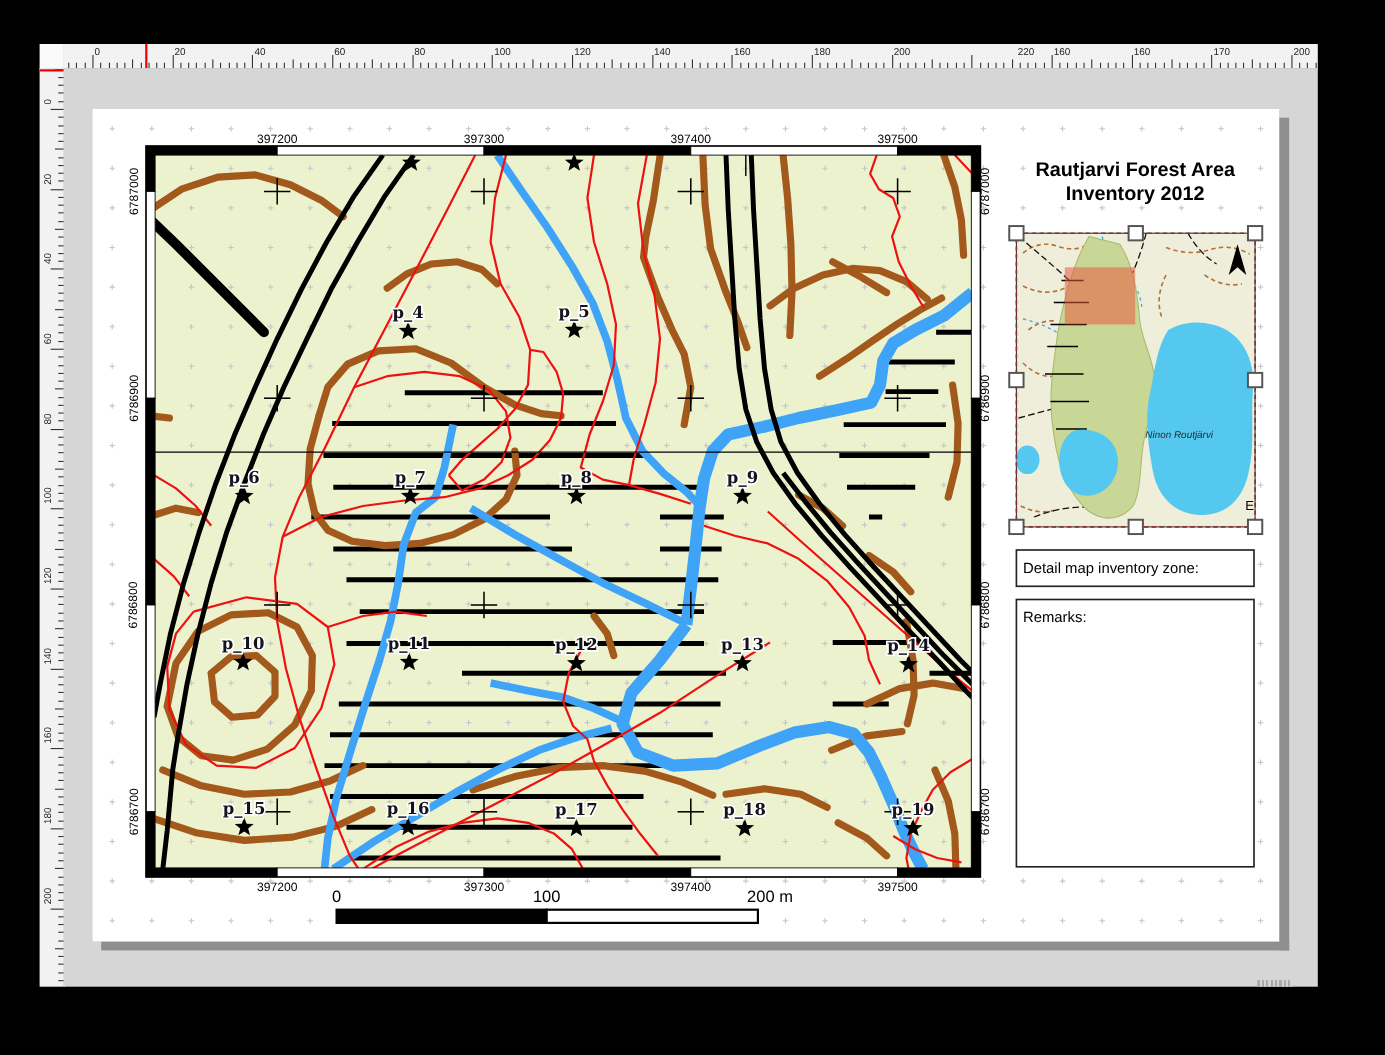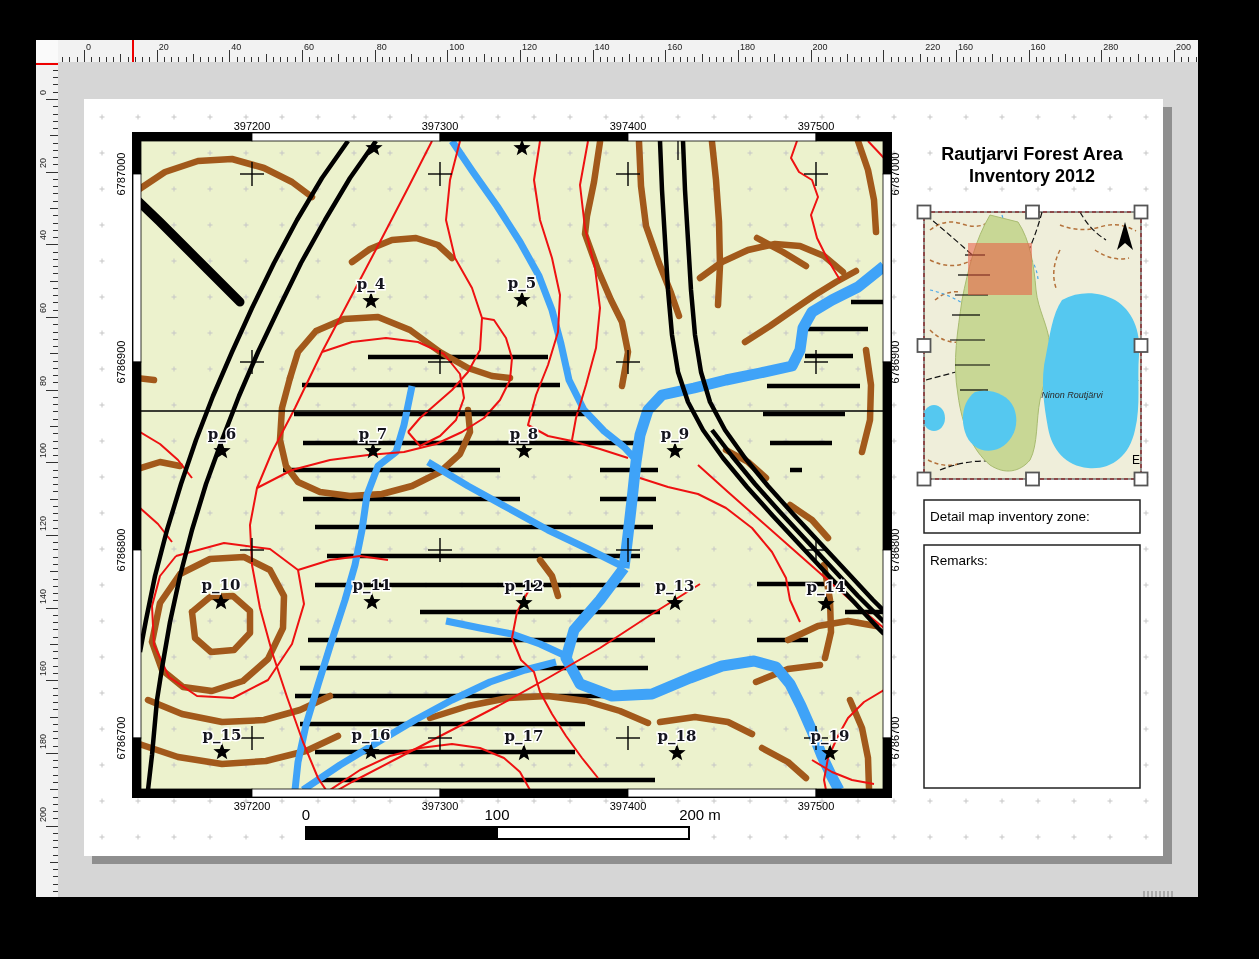--- a/index.html
+++ b/index.html
@@ -199,21 +199,21 @@
       <div class="rlabel" style="left: 318.64px; top: 2px;">80</div>
       <div class="rlabel" style="left: 391.3px; top: 2px;">100</div>
       <div class="rlabel" style="left: 463.96px; top: 2px;">120</div>
       <div class="rlabel" style="left: 536.62px; top: 2px;">140</div>
       <div class="rlabel" style="left: 609.28px; top: 2px;">160</div>
       <div class="rlabel" style="left: 681.94px; top: 2px;">180</div>
       <div class="rlabel" style="left: 754.6px; top: 2px;">200</div>
       <div class="rlabel" style="left: 827.26px; top: 2px; margin-left: 40px;">220</div>
       <div class="rlabel" style="left: 899.92px; top: 2px;">160</div>
       <div class="rlabel" style="left: 972.58px; top: 2px;">160</div>
-      <div class="rlabel" style="left: 1045.24px; top: 2px;">280</div>
+      <div class="rlabel" style="left: 1045.24px; top: 2px;">170</div>
       <div class="rlabel" style="left: 1117.9px; top: 2px;">200</div>
       <div class="red-marker" style="left: 74px; top: 0px; width: 2px; height: 22px;"></div>
     </div>
   <div id="ruler-left" class="ruler">
       <div class="tick" style="right: 0px; top: 0.67px; height: 1px; width: 8px;"></div>
       <div class="tick" style="right: 0px; top: 7.936px; height: 1px; width: 5px;"></div>
       <div class="tick" style="right: 0px; top: 15.202px; height: 1px; width: 5px;"></div>
       <div class="tick" style="right: 0px; top: 22.468px; height: 1px; width: 5px;"></div>
       <div class="tick" style="right: 0px; top: 29.734px; height: 1px; width: 5px;"></div>
       <div class="tick" style="right: 0px; top: 37px; height: 1px; width: 12px;"></div>

